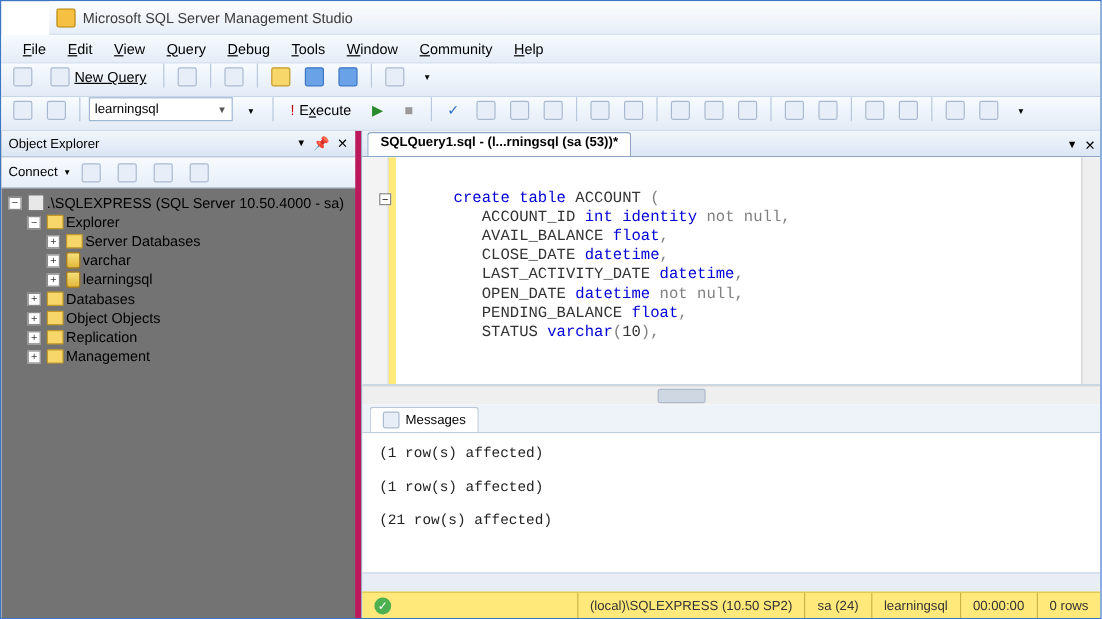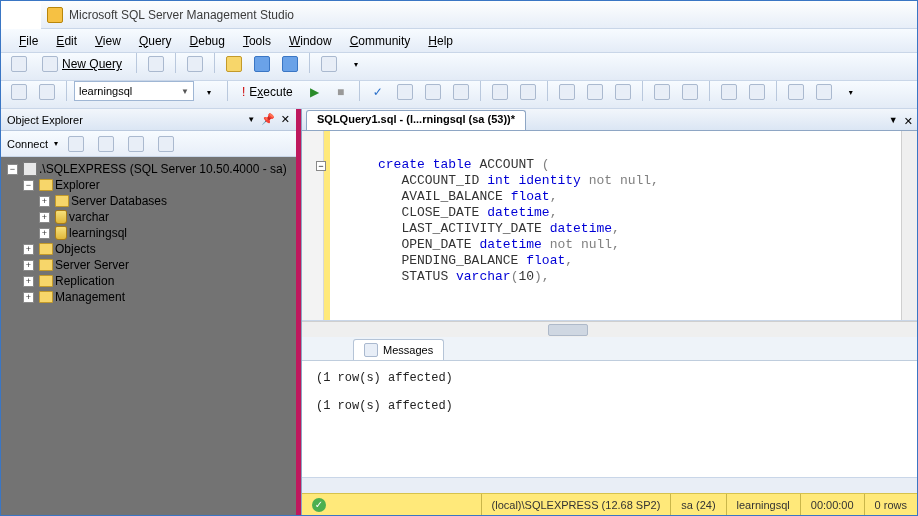--- a/index.html
+++ b/index.html
@@ -103,21 +103,21 @@
 }
 .kw { color:#0000d6; }
 .tp { color:#0000d6; }
 .gr { color:#808080; }
 .fold { position:absolute; left:14px; top:30px; width:10px; height:10px; border:1px solid #888; background:#fff; font-size:9px; display:flex; align-items:center; justify-content:center;}
 .hscroll { height:16px; background:#efefef; border-top:1px solid #cfcfcf; position:relative;}
 .hscroll .thumb { position:absolute; left:40%; top:2px; width:40px; height:12px; background:#cfd7e2; border:1px solid #aeb9c9; border-radius:2px;}
 .vscroll { width:16px; background:#efefef; border-left:1px solid #cfcfcf;}
 .msg-pane { flex:1; display:flex; flex-direction:column; }
 .msg-tabs { height:24px; background:#eef3f9; display:flex; align-items:end; padding:0 6px; border-bottom:1px solid #bfcddd;}
-.msg-tab { background:#fff; border:1px solid #b5c4d7; border-bottom:none; padding:3px 10px; font-size:11px; border-radius:3px 3px 0 0; display:flex; gap:5px; align-items:center;margin-left:45px;}
+.msg-tab { background:#fff; border:1px solid #b5c4d7; border-bottom:none; padding:3px 10px; font-size:11px; border-radius:3px 3px 0 0; display:flex; gap:5px; align-items:center;}
 .msg-body { flex:1; background:#fff; font-family: Consolas, "Courier New", monospace; font-size:12px; padding:10px 14px; color:#222; overflow:auto;}
 .msg-body p { margin: 0 0 14px 0; }
 .statusbar {
   height:22px; background:#ffe97a; border-top:1px solid #d6c24c;
   display:flex; align-items:center; font-size:11px; color:#333;
 }
 .statusbar .cell { padding:0 10px; border-right:1px solid #c9b64a; height:100%; display:flex; align-items:center;}
 .statusbar .cell:first-child { flex:1; gap:6px;}
 .ok-ico { width:14px; height:14px; border-radius:50%; background:#4caf50; display:inline-flex; align-items:center; justify-content:center; color:#fff; font-size:10px;}
 .maximize-area { height:16px; background:#e9eef6; border-top:1px solid #c9d6e8;}
@@ -301,26 +301,26 @@
             </li>
             <li>
               <span class="tw">+</span>
               <span class="ico-db"></span>
               <span>learningsql</span>
             </li>
           </ul>
           <li>
             <span class="tw">+</span>
             <span class="ico-folder"></span>
-            <span>Objects</span>
+            <span>Databases</span>
           </li>
           <li>
             <span class="tw">+</span>
             <span class="ico-folder"></span>
-            <span>Server Server</span>
+            <span>Object Objects</span>
           </li>
           <li>
             <span class="tw">+</span>
             <span class="ico-folder"></span>
             <span>Replication</span>
           </li>
           <li>
             <span class="tw">+</span>
             <span class="ico-folder"></span>
             <span>Management</span>
@@ -363,28 +363,29 @@
     <div class="msg-pane">
       <div class="msg-tabs">
         <div class="msg-tab">
           <span class="sm-ico" style="width:14px;height:14px;"></span>
           <span>Messages</span>
         </div>
       </div>
       <div class="msg-body">
         <p>(1 row(s) affected)</p>
         <p>(1 row(s) affected)</p>
+        <p>(21 row(s) affected)</p>
       </div>
       <div class="maximize-area"></div>
     </div>
 
     <div class="statusbar">
       <div class="cell">
         <span class="ok-ico">✓</span>
       </div>
-      <div class="cell">(local)\SQLEXPRESS (12.68 SP2)</div>
+      <div class="cell">(local)\SQLEXPRESS (10.50 SP2)</div>
       <div class="cell">sa (24)</div>
       <div class="cell">learningsql</div>
       <div class="cell">00:00:00</div>
       <div class="cell" style="border-right:none;">0 rows</div>
     </div>
   </div>
 </div>
 
 </body></html>

